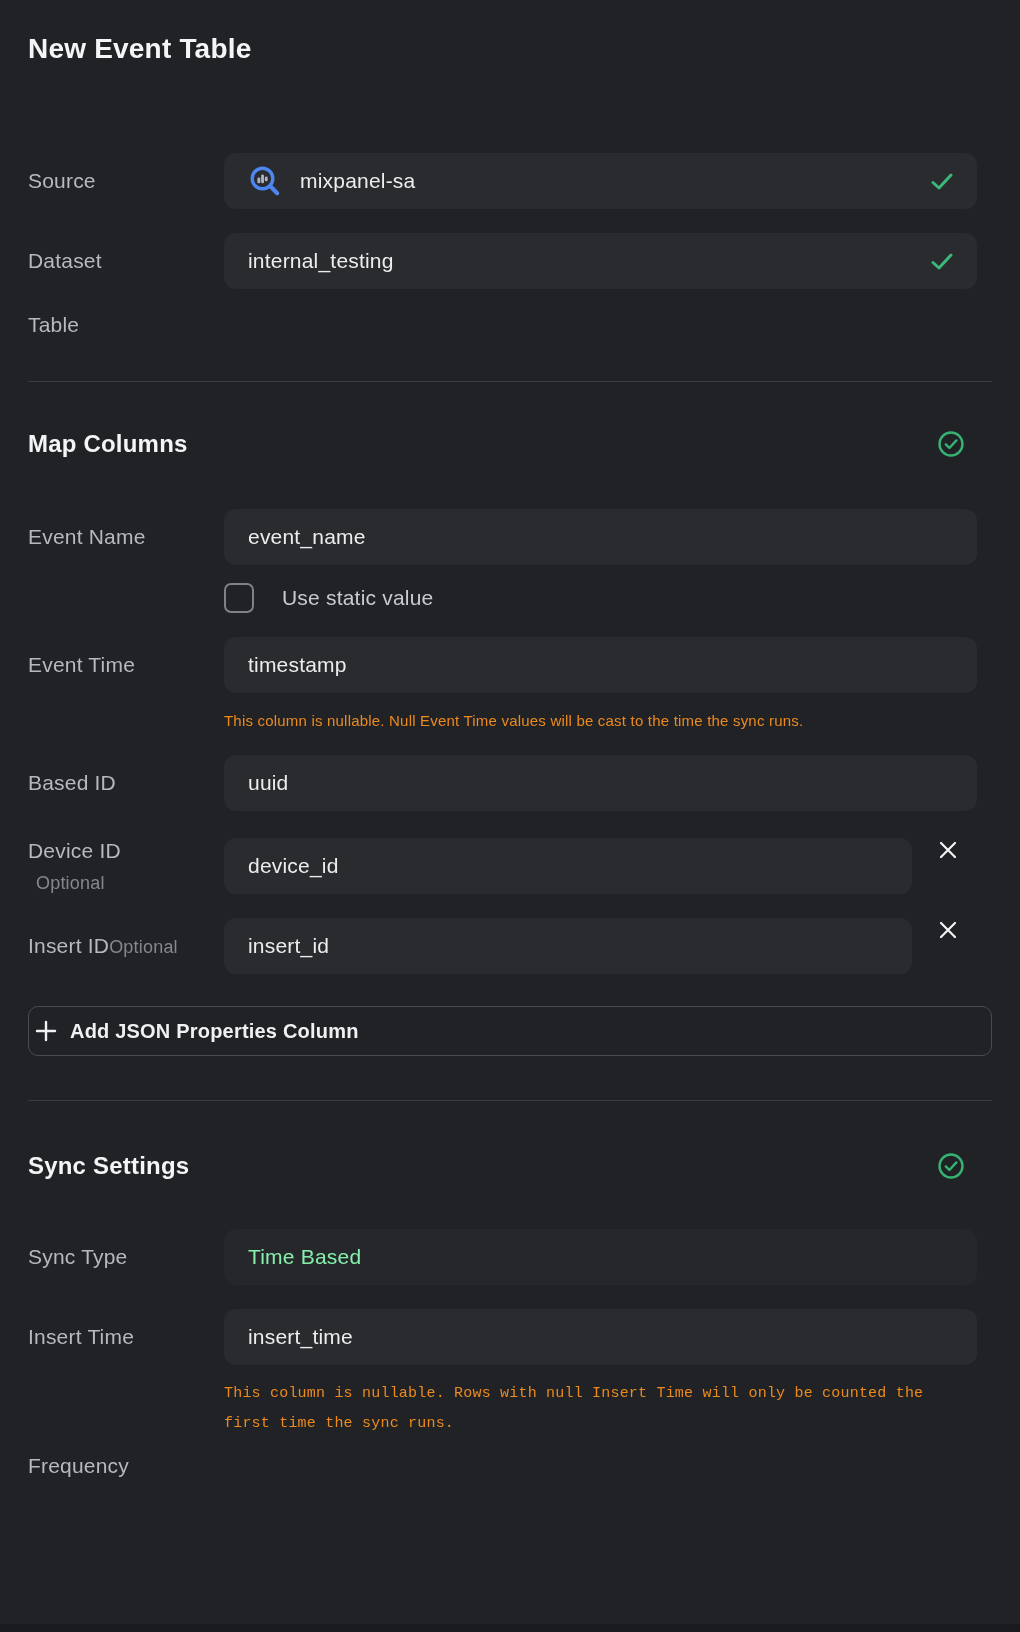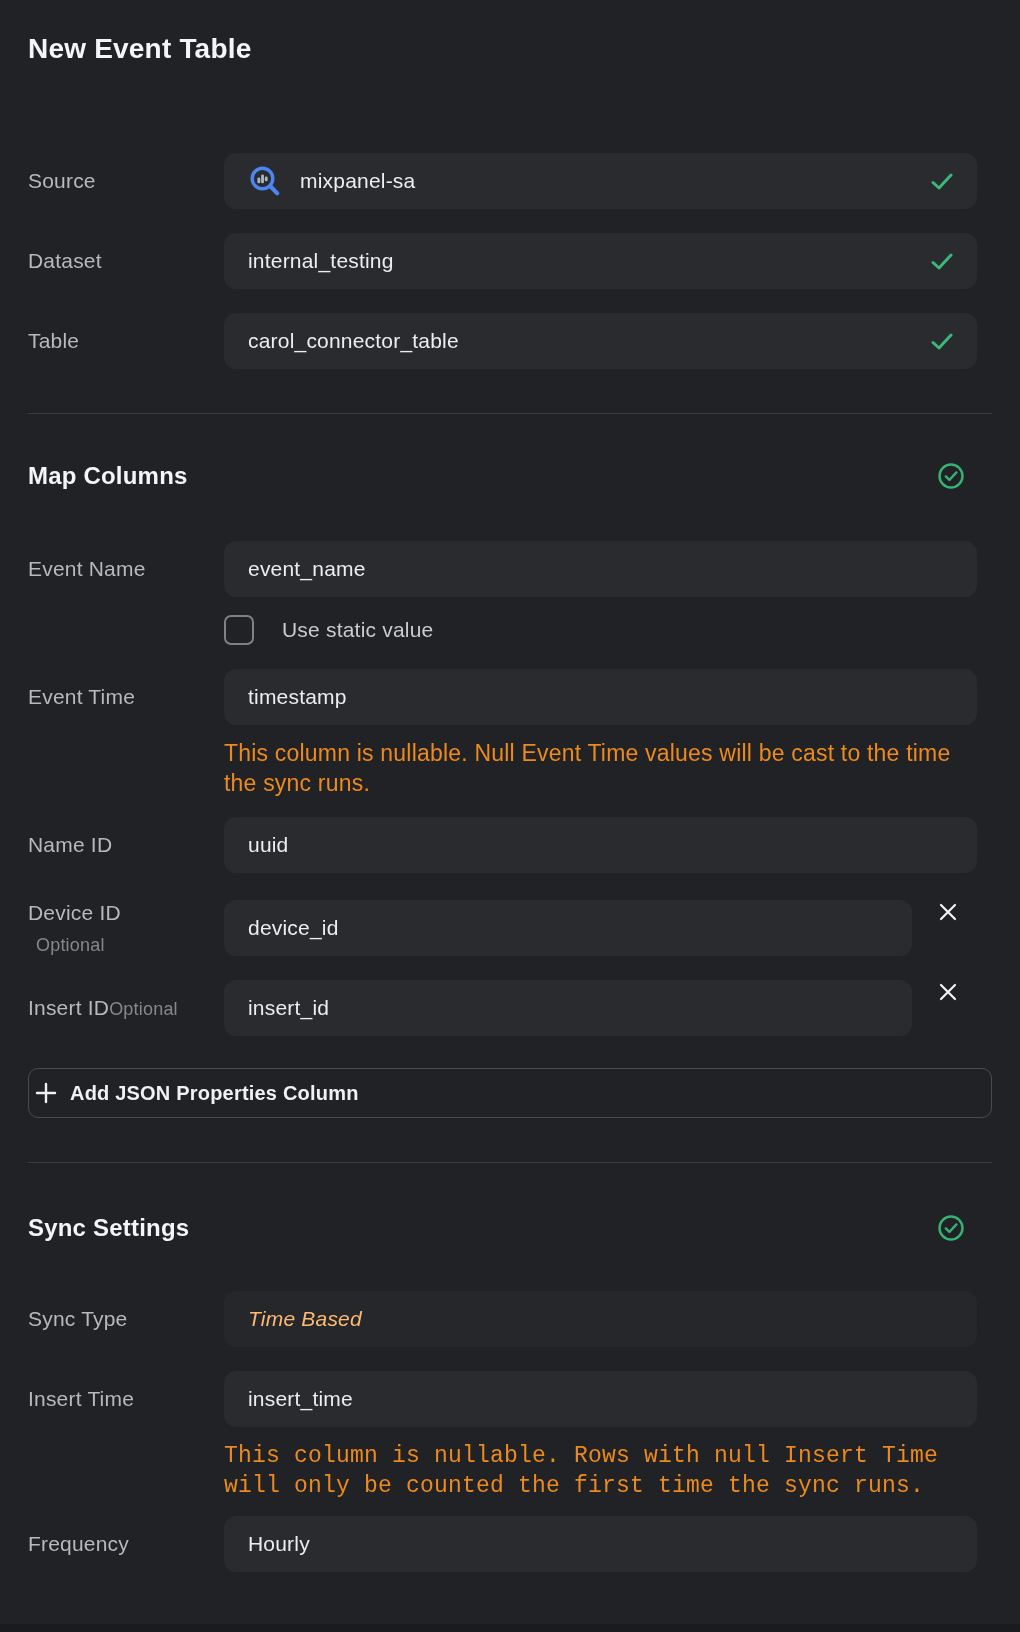--- a/index.html
+++ b/index.html
@@ -38,21 +38,21 @@
   .input-box {
     flex:1; height:56px;
     background:#2a2b2f; border-radius:12px;
     display:flex; align-items:center;
     padding:0 24px;
     color:#eceded; font-size:21px; font-weight:500;
     letter-spacing:.2px;
     cursor:pointer;
   }
   .input-box.disabled { background:#26272b; cursor:default; }
-  .input-box.disabled .value { color:#fdba74; font-weight:400;font-style:italic; }
+  .input-box.disabled .value { color:#86efac; font-weight:400; }
 
   .bq-icon { flex:none; margin-right:18px; display:flex; }
   .check-icon { margin-left:auto; flex:none; display:flex; padding-left:12px; }
 
   .clear-btn {
     flex:none; width:24px; height:24px;
     margin:0 17px 0 24px;
     background:none; border:none; padding:0;
     display:flex; align-items:center; justify-content:center;
     cursor:pointer;
@@ -75,21 +75,21 @@
   .checkbox {
     width:30px; height:30px; flex:none;
     background:transparent;
     border:2px solid #7f8186; border-radius:7px;
     padding:0; cursor:pointer;
   }
   .checkbox-label { font-size:21px; color:#c9cbce; letter-spacing:.2px; }
 
   .warning {
     margin:13px 15px 0 196px;
-    color:#ec8a1e; font-size:23px; line-height:30px;
+    color:#ec8a1e; font-size:15px; line-height:30px;
     letter-spacing:.2px;
   }
 
   .add-btn {
     margin-top:32px;
     width:100%; height:50px;
     background:transparent;
     border:1px solid #4a4b50; border-radius:10px;
     color:#f0f1f3; font-size:20px; font-weight:700;
     font-family:inherit; letter-spacing:.2px;
@@ -152,30 +152,20 @@
           <svg width="22" height="17" viewBox="0 0 22 17">
               <path d="M2 9.5 L8 15 L20 2" fill="none" stroke="#3cb878" stroke-width="3" stroke-linecap="round" stroke-linejoin="round"></path>
             </svg>
         </span>
       </div>
     </div>
   </div>
 
   <div class="form-row mt24">
     <div class="row-label">Table</div>
-    <div class="field-area">
-      <div class="input-box">
-        <span class="value">carol_connector_table</span>
-        <span class="check-icon">
-          <svg width="22" height="17" viewBox="0 0 22 17">
-              <path d="M2 9.5 L8 15 L20 2" fill="none" stroke="#3cb878" stroke-width="3" stroke-linecap="round" stroke-linejoin="round"></path>
-            </svg>
-        </span>
-      </div>
-    </div>
   </div>
 
   <div class="divider"></div>
 
   <div class="section-head">
     <h2 class="section-title">Map Columns</h2>
     <span class="section-status">
       <svg width="26" height="26" viewBox="0 0 26 26">
         <circle cx="13" cy="13" r="11.5" fill="none" stroke="#36b374" stroke-width="2.4"></circle>
         <path d="M7.8 13.4 L11.4 17 L18.4 9.4" fill="none" stroke="#36b374" stroke-width="2.4" stroke-linecap="round" stroke-linejoin="round"></path>
@@ -201,21 +191,21 @@
     <div class="row-label">Event Time</div>
     <div class="field-area">
       <div class="input-box">
         <span class="value">timestamp</span>
       </div>
     </div>
   </div>
   <div class="warning">This column is nullable. Null Event Time values will be cast to the time the sync runs.</div>
 
   <div class="form-row mt19">
-    <div class="row-label">Name ID</div>
+    <div class="row-label">Based ID</div>
     <div class="field-area">
       <div class="input-box">
         <span class="value">uuid</span>
       </div>
     </div>
   </div>
 
   <div class="form-row mt27">
     <div class="row-label label-stack">
       <div>Device ID</div>
@@ -285,22 +275,17 @@
     <div class="field-area">
       <div class="input-box">
         <span class="value">insert_time</span>
       </div>
     </div>
   </div>
   <div class="warning mt14" style="margin-top:14px">This column is nullable. Rows with null Insert Time will only be counted the first time the sync runs.</div>
 
   <div class="form-row mt15">
     <div class="row-label">Frequency</div>
-    <div class="field-area">
-      <div class="input-box">
-        <span class="value">Hourly</span>
-      </div>
-    </div>
   </div>
 
 </div>
 
 <div class="bottom-strip"></div>
 
 </body></html>

